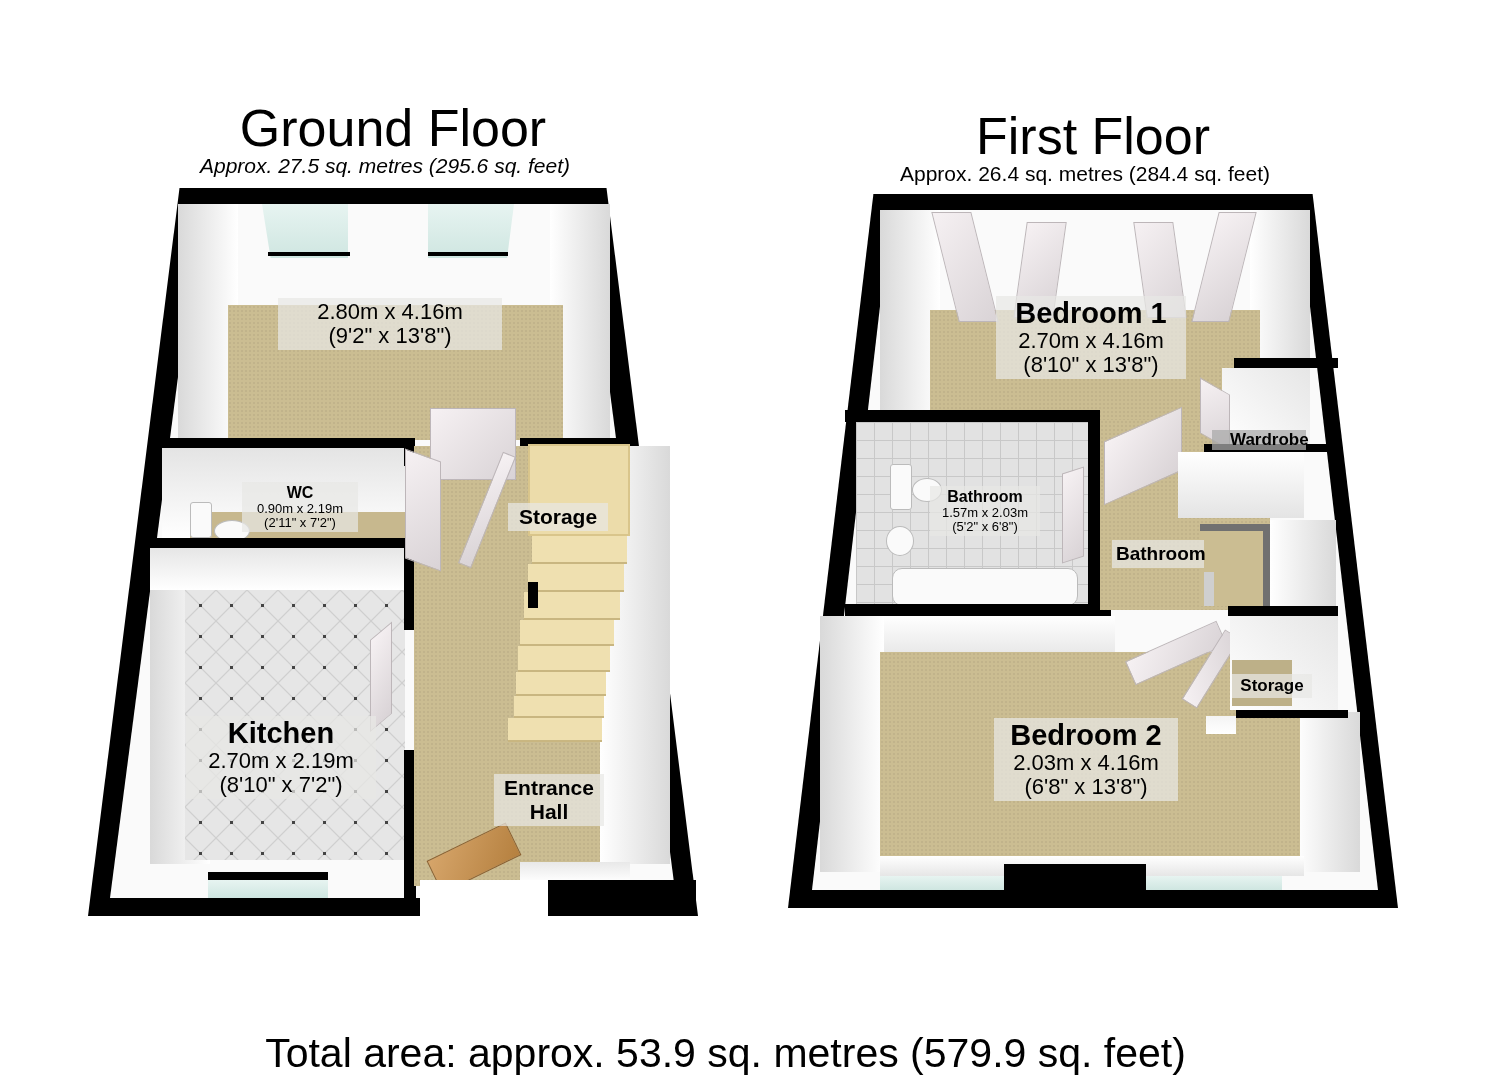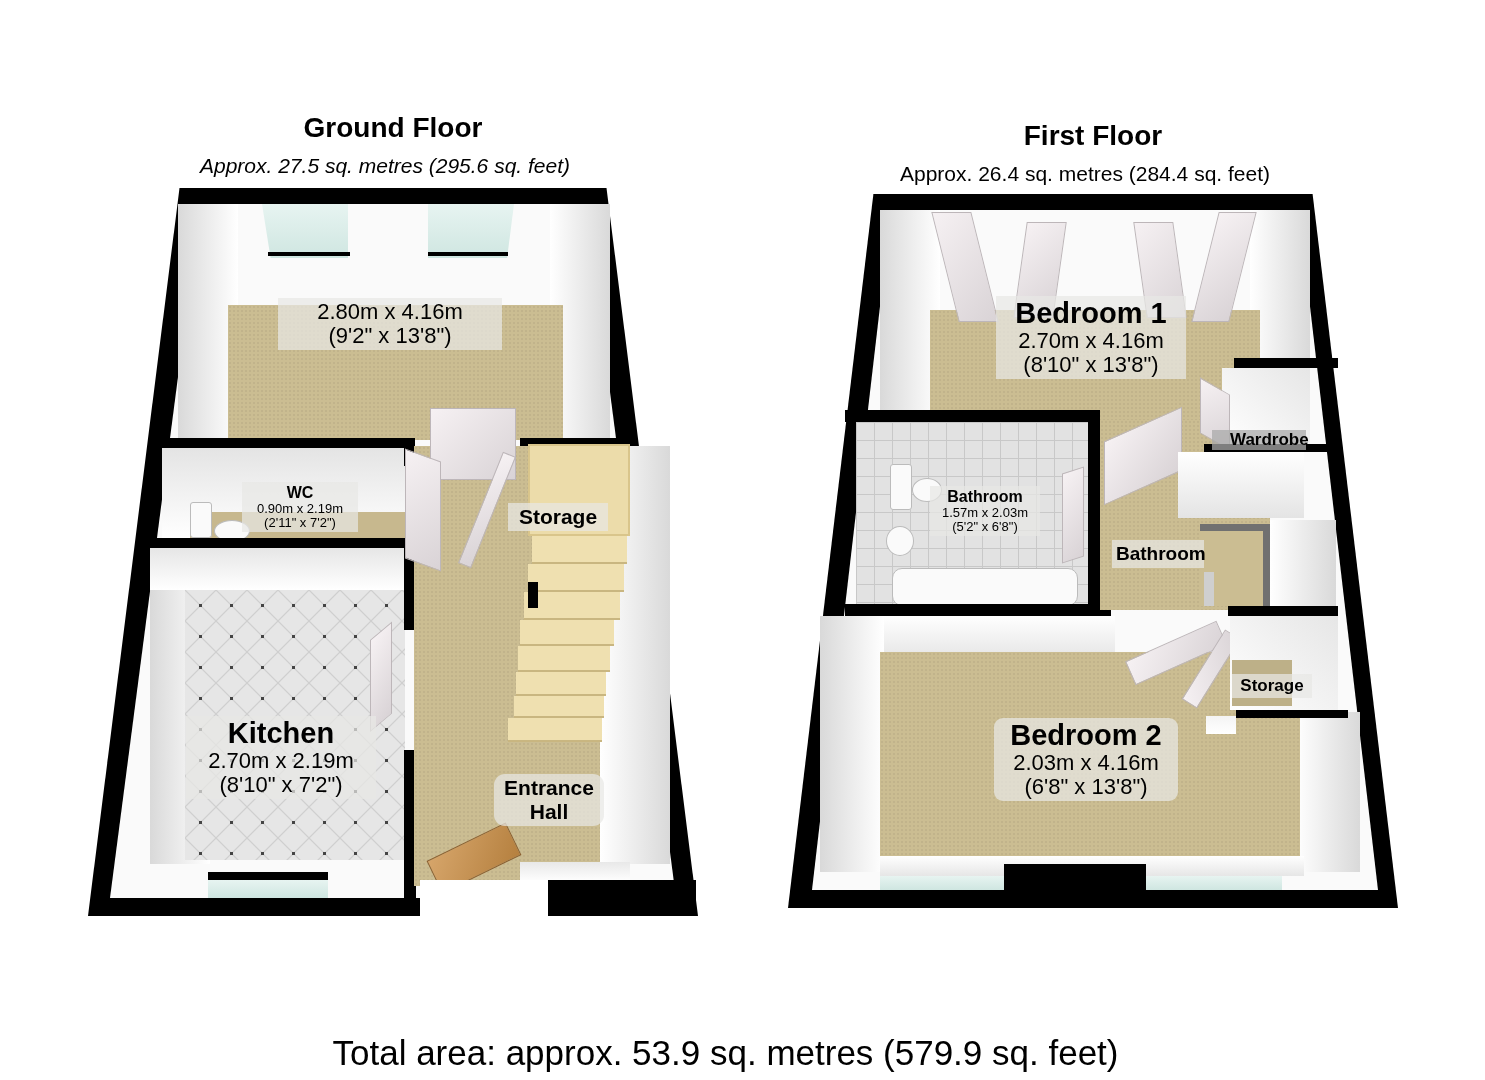--- a/index.html
+++ b/index.html
@@ -1,23 +1,23 @@
 <!DOCTYPE html>
 <html><head>
 <meta charset="utf-8">
 <style>
   * { box-sizing: border-box; margin: 0; padding: 0; }
   html, body { width: 1485px; height: 1080px; background: #ffffff; overflow: hidden; }
   body { position: relative; font-family: "Liberation Sans", sans-serif; color: #000; }
 
   .abs { position: absolute; }
 
-  .floor-title { position: absolute; text-align: center; font-weight: bold; font-size: 28px; line-height: 44px; }
+  .floor-title { position: absolute; text-align: center; font-weight: normal; font-size: 52px; line-height: 44px; }
   .floor-sub { position: absolute; text-align: center; font-size: 21px; line-height: 24px; }
-  .total { position: absolute; left: 0; width: 1451px; top: 1034px; text-align: center; font-size: 35px; line-height: 38px; }
+  .total { position: absolute; left: 0; width: 1451px; top: 1034px; text-align: center; font-size: 41px; line-height: 38px; }
 
   
   .wall { position: absolute; background: #000; }
   .wallface { position: absolute; background: linear-gradient(180deg, #f4f4f4, #ffffff); }
   .carpet { position: absolute; background: #cbbd92;
     background-image: radial-gradient(rgba(0,0,0,0.05) 1px, transparent 1px); background-size: 4px 4px; }
   .tile { position: absolute; background-color: #e6e6e6;
     background-image:
       radial-gradient(circle, #444 1.6px, transparent 2px),
       linear-gradient(45deg, transparent 48%, #cfcfcf 49%, #cfcfcf 51%, transparent 52%),
@@ -120,21 +120,21 @@
     <span class="name">WC</span>
     <span class="dim">0.90m x 2.19m</span>
     <span class="dim">(2'11" x 7'2")</span>
   </div>
   <div class="label lbl-only" style="left:508px; top:503px; width:100px;">Storage</div>
   <div class="label lbl-lg" style="left:186px; top:716px; width:190px;">
     <span class="name">Kitchen</span>
     <span class="dim">2.70m x 2.19m</span>
     <span class="dim">(8'10" x 7'2")</span>
   </div>
-  <div class="label lbl-only" style="left:494px; top:774px; width:110px;border-radius:11px;">
+  <div class="label lbl-only" style="left:494px; top:774px; width:110px;">
     <span style="display:block">Entrance</span>
     <span style="display:block">Hall</span>
   </div>
 </div>
 
 <div>
   <div class="floor-title" style="left:860px; width:466px; top:114px;">First Floor</div>
   <div class="floor-sub" style="left:850px; width:470px; top:162px;">Approx. 26.4 sq. metres (284.4 sq. feet)</div>
 
   <div class="wall" style="left:788px; top:194px; width:610px; height:714px; clip-path:polygon(14% 0, 86% 0, 100% 100%, 0 100%);"></div>
@@ -197,20 +197,20 @@
     <span class="dim">(8'10" x 13'8")</span>
   </div>
   <div class="label lbl-only-sm" style="left:1212px; top:430px; width:94px; background:rgba(170,170,170,0.75); padding:0 18px;">Wardrobe</div>
   <div class="label lbl-sm" style="left:930px; top:486px; width:110px;">
     <span class="name">Bathroom</span>
     <span class="dim">1.57m x 2.03m</span>
     <span class="dim">(5'2" x 6'8")</span>
   </div>
   <div class="label lbl-only" style="left:1112px; top:540px; width:92px; font-size:19px;">Bathroom</div>
   <div class="label lbl-only-sm" style="left:1232px; top:674px; width:80px;">Storage</div>
-  <div class="label lbl-lg" style="left:994px; top:718px; width:184px;border-radius:9px;">
+  <div class="label lbl-lg" style="left:994px; top:718px; width:184px;">
     <span class="name">Bedroom 2</span>
     <span class="dim">2.03m x 4.16m</span>
     <span class="dim">(6'8" x 13'8")</span>
   </div>
 </div>
 
 <div class="total">Total area: approx. 53.9 sq. metres (579.9 sq. feet)</div>
 
 </body></html>

